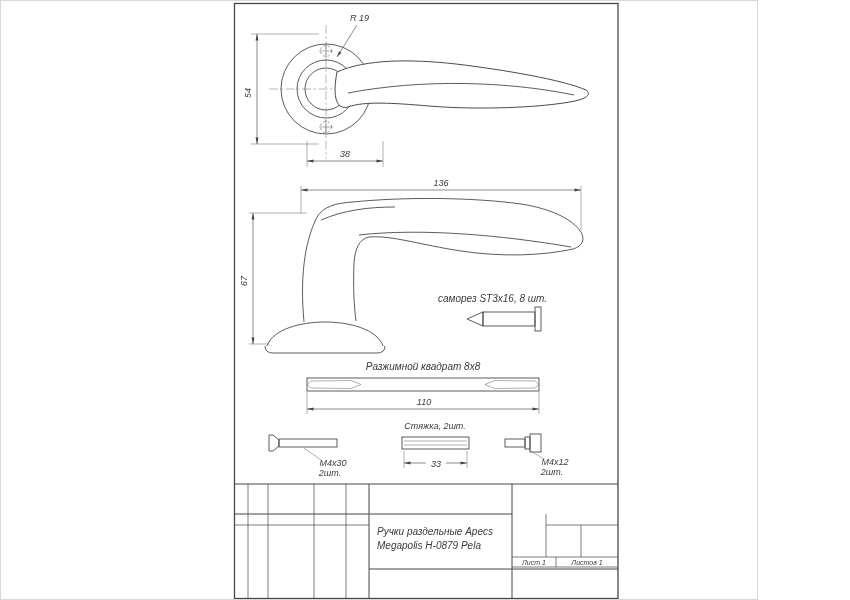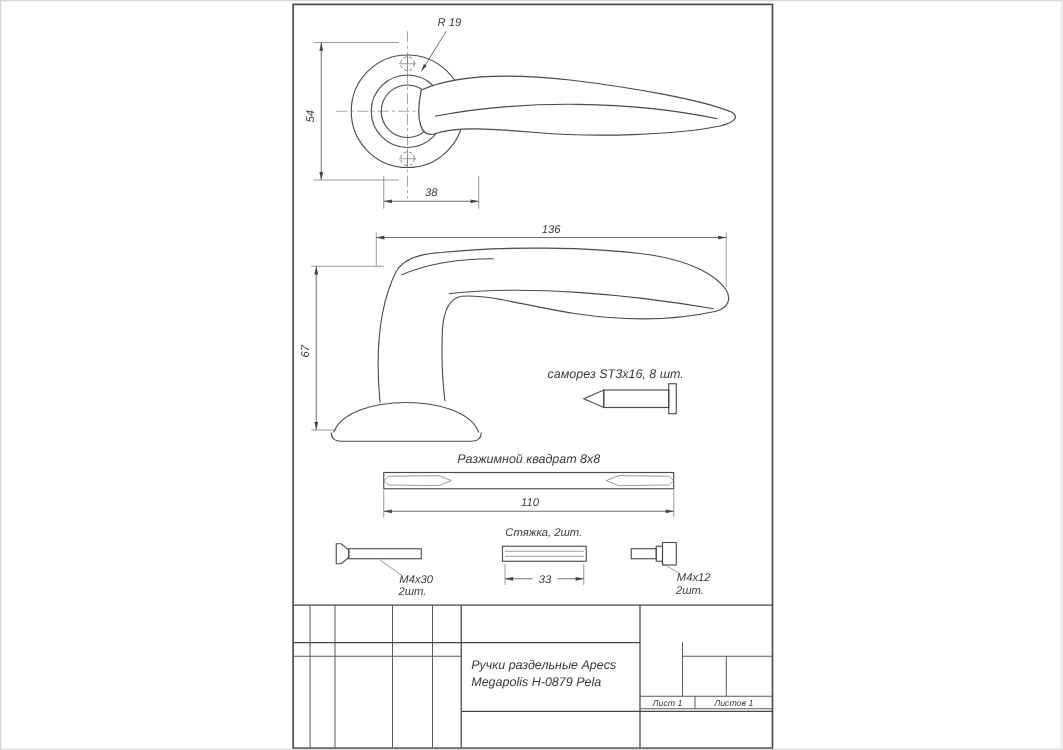--- a/index.html
+++ b/index.html
@@ -1,16 +1,16 @@
 <!DOCTYPE html>
 <html><head>
 <meta charset="utf-8">
 <style>
   html,body{margin:0;padding:0;background:#ffffff;}
-  .canvas{position:relative;width:850px;height:600px;background:#ffffff;
+  .canvas{position:relative;width:758px;height:600px;background:#ffffff;
           border:1px solid #d8d8d8;box-sizing:border-box;overflow:hidden;
           font-family:"Liberation Sans",sans-serif;}
   svg{position:absolute;left:0;top:0;}
   .ln2  {stroke:#4a4a4a;stroke-width:0.9;fill:none;}
   .fillw{stroke:#4a4a4a;stroke-width:1;fill:#ffffff;}
   .thin {stroke:#787878;stroke-width:0.6;fill:none;}
   .cline{stroke:#8a8a8a;stroke-width:0.6;fill:none;stroke-dasharray:9 2.5 2.5 2.5;}
   .dash {stroke:#6f6f6f;stroke-width:0.7;fill:none;stroke-dasharray:2.5 2;}
   .dimln{stroke:#5a5a5a;stroke-width:0.7;fill:none;}
   .arr  {fill:#444444;stroke:none;}

